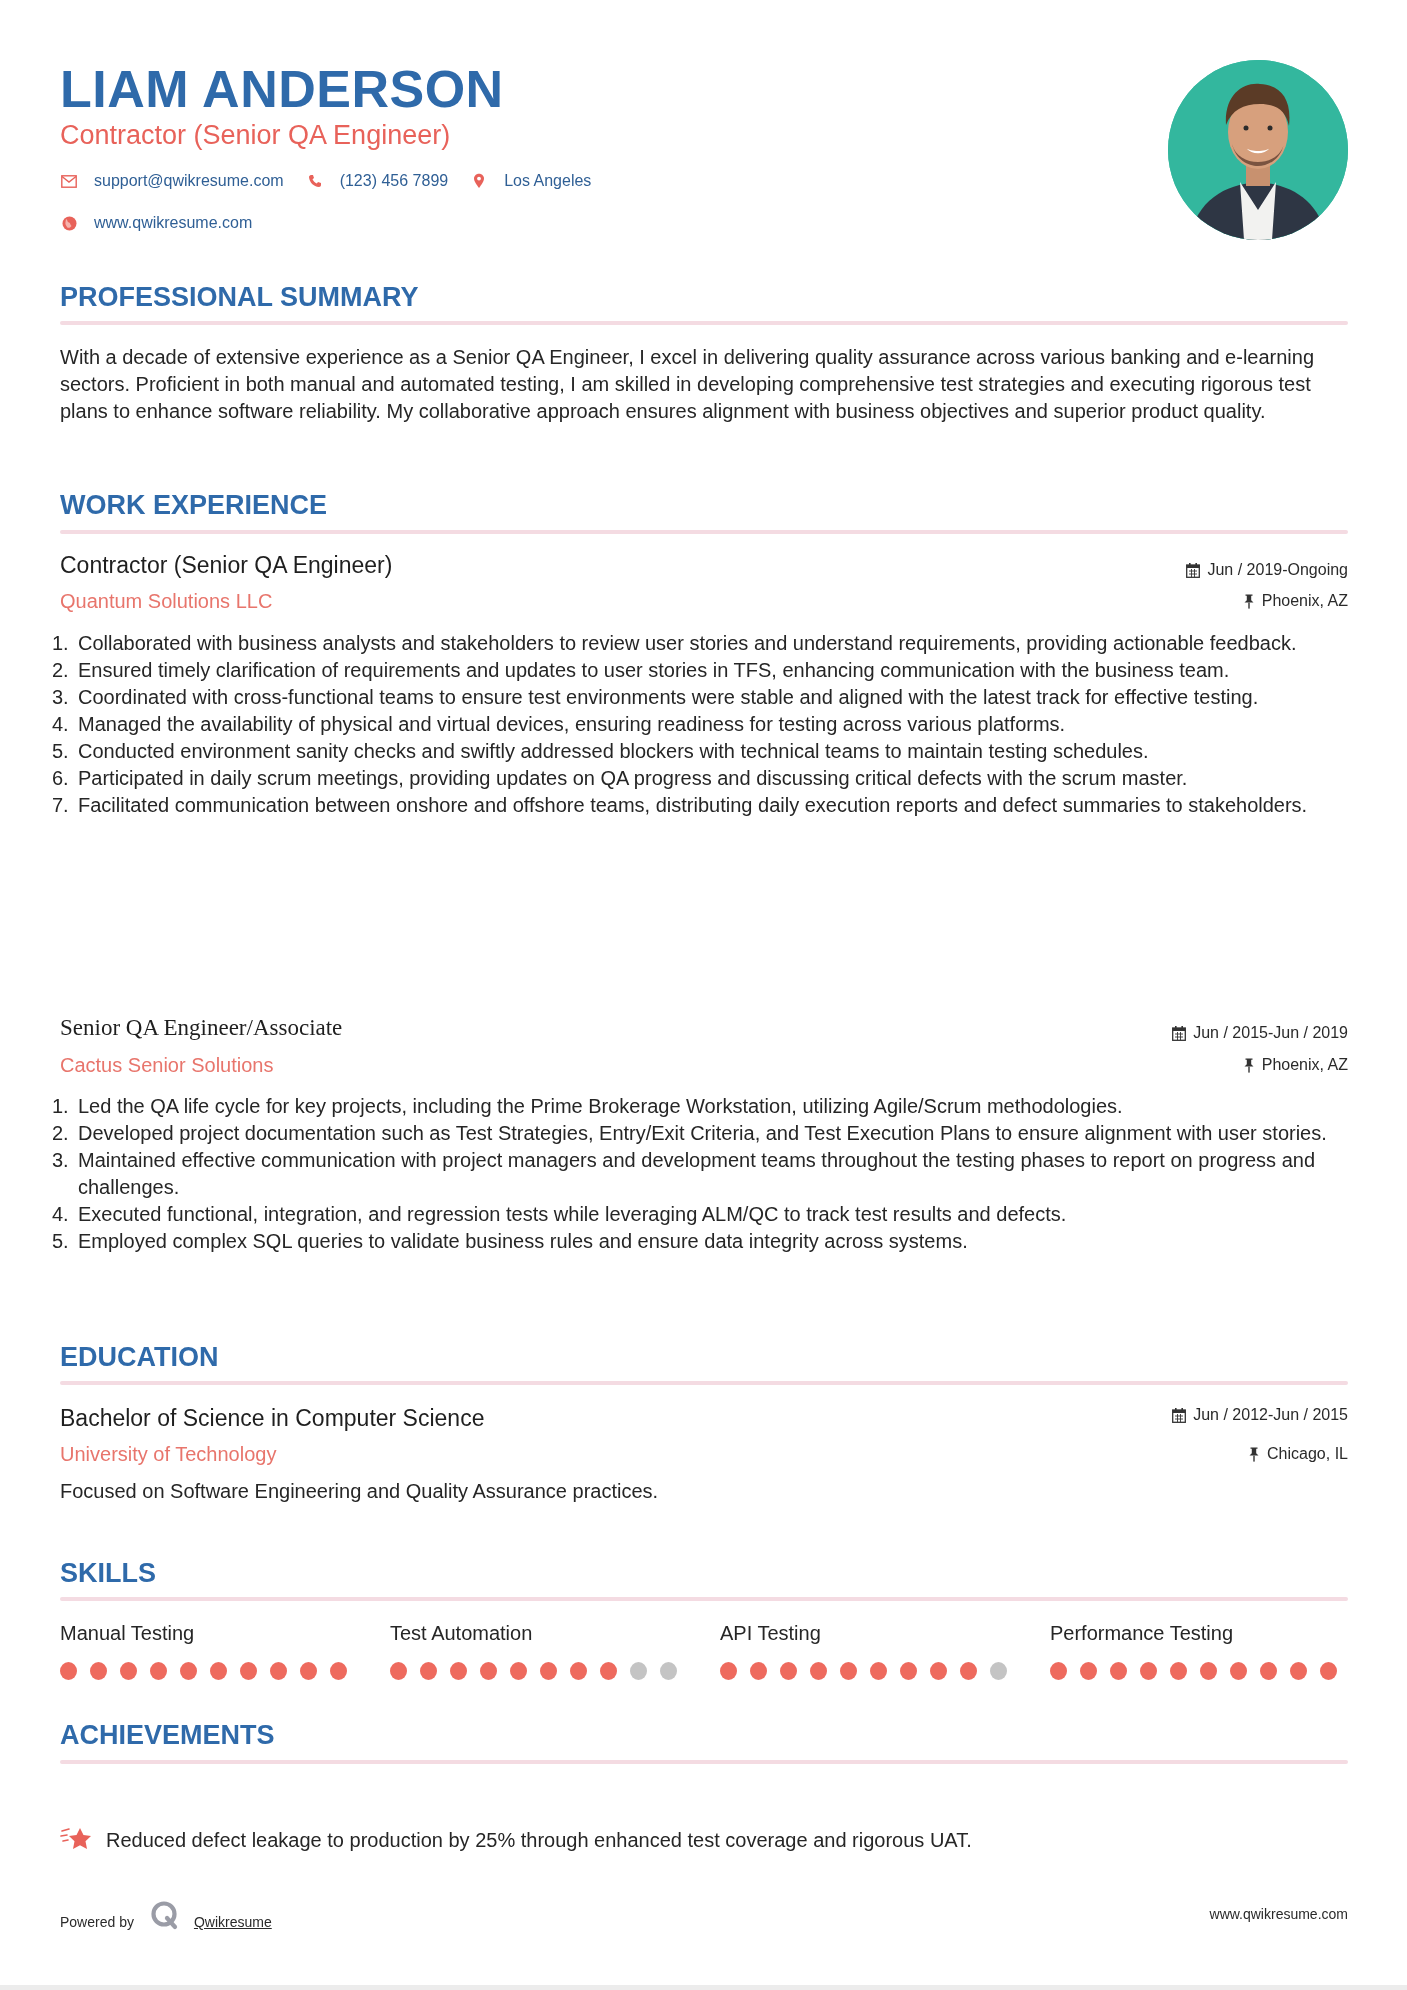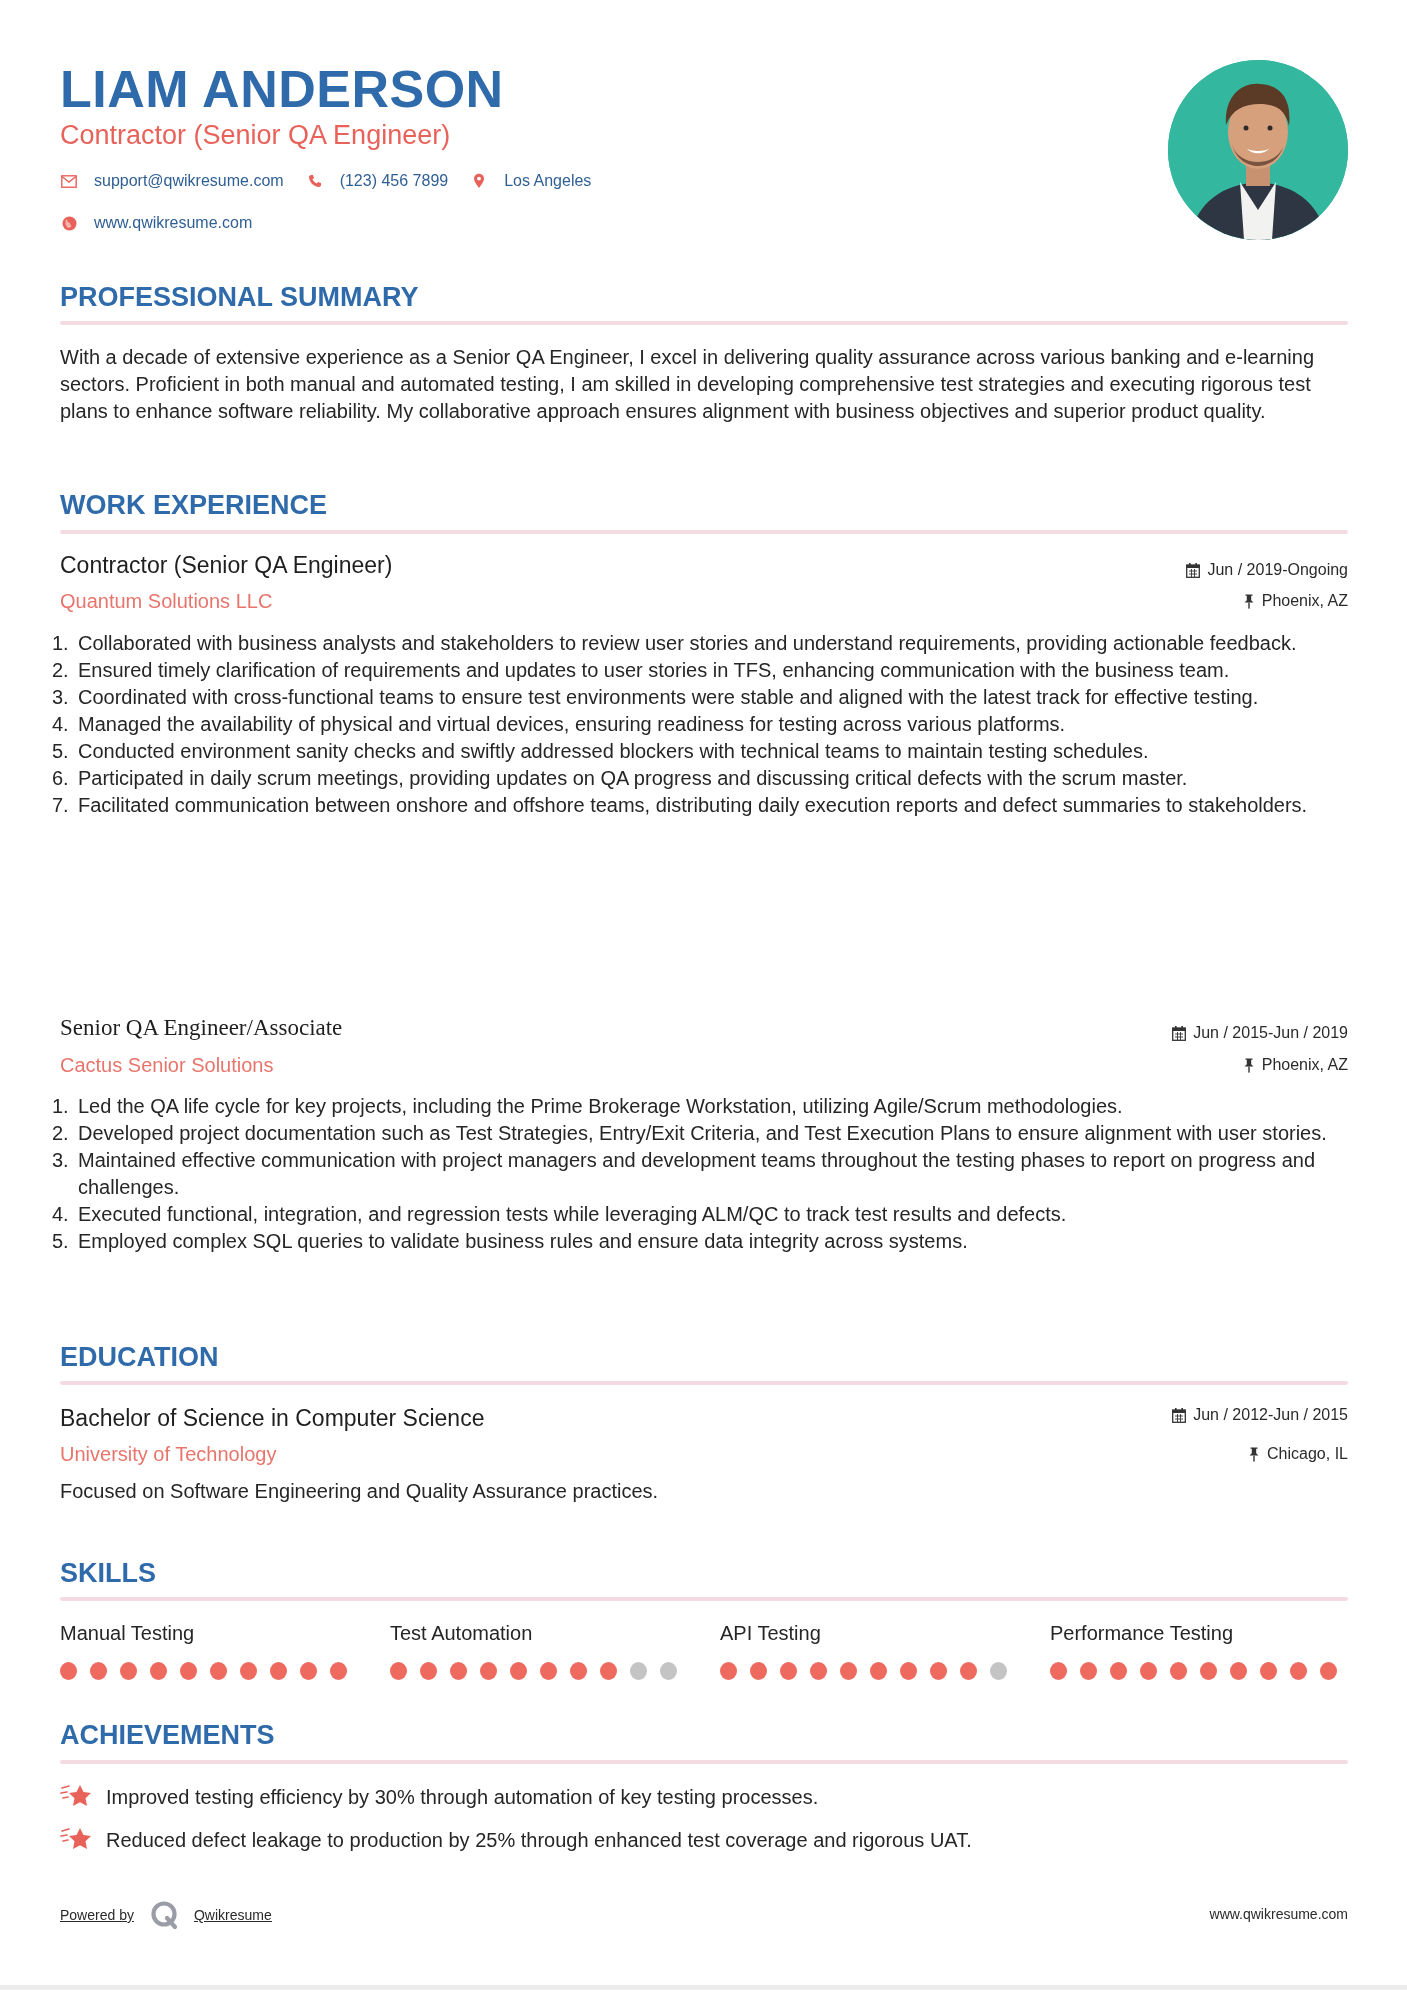--- a/index.html
+++ b/index.html
@@ -36,21 +36,21 @@
   .skill-name { font-size: 20px; color: #262626; line-height: 26px; }
   .dots { display: flex; margin-top: 16px; }
   .dot { width: 18px; height: 18px; border-radius: 50%; margin-right: 13px; background: #ee6a5e; }
   .dot.off { background: #c4c4c4; }
 
   
   .ach { position: absolute; left: 60px; display: flex; align-items: center; font-size: 20px; color: #262626; line-height: 27px; }
   .ach .ico { width: 34px; height: 30px; margin-right: 12px; display: inline-flex; }
 
   
-  .footer-left { position: absolute; left: 60px; top: 1900px; display: flex; align-items: center; font-size: 14px; color: #2a2a2a; text-decoration: underline; }
+  .footer-left { position: absolute; left: 60px; top: 1900px; display: flex; align-items: flex-end; font-size: 14px; color: #2a2a2a; }
   .footer-left .q { margin: 0 14px 0 16px; display: inline-flex; }
   .footer-left .brand { text-decoration: underline; color: #2a2a2a; }
   .footer-right { position: absolute; right: 59px; top: 1906px; font-size: 14px; color: #2a2a2a; }
 </style>
 </head>
 <body>
 
 <div class="page">
 
   <div class="name">LIAM ANDERSON</div>
@@ -268,29 +268,20 @@
         <span class="dot"></span>
         <span class="dot"></span>
         <span class="dot"></span>
         <span class="dot"></span>
         <span class="dot"></span>
       </div>
   </div>
 
   <div class="section-title" style="top:1718px;">ACHIEVEMENTS</div>
   <div class="divider" style="top:1760px;"></div>
-  <div class="ach" style="top:1782px;">
-    <span class="ico">
-      <svg width="34" height="30" viewBox="0 0 34 30">
-          <path d="M2 6 L9 4 M1 11 L7 10 M3 16 L8 15" stroke="#e8625a" stroke-width="1.6" stroke-linecap="round"></path>
-          <path d="M20 3 L23.5 10 L31 11 L25.5 16.2 L27 24 L20 20.2 L13 24 L14.5 16.2 L9 11 L16.5 10 Z" fill="#e8625a"></path>
-        </svg>
-    </span>
-    <span>Improved testing efficiency by 30% through automation of key testing processes.</span>
-  </div>
   <div class="ach" style="top:1825px;">
     <span class="ico">
       <svg width="34" height="30" viewBox="0 0 34 30">
           <path d="M2 6 L9 4 M1 11 L7 10 M3 16 L8 15" stroke="#e8625a" stroke-width="1.6" stroke-linecap="round"></path>
           <path d="M20 3 L23.5 10 L31 11 L25.5 16.2 L27 24 L20 20.2 L13 24 L14.5 16.2 L9 11 L16.5 10 Z" fill="#e8625a"></path>
         </svg>
     </span>
     <span>Reduced defect leakage to production by 25% through enhanced test coverage and rigorous UAT.</span>
   </div>
 

